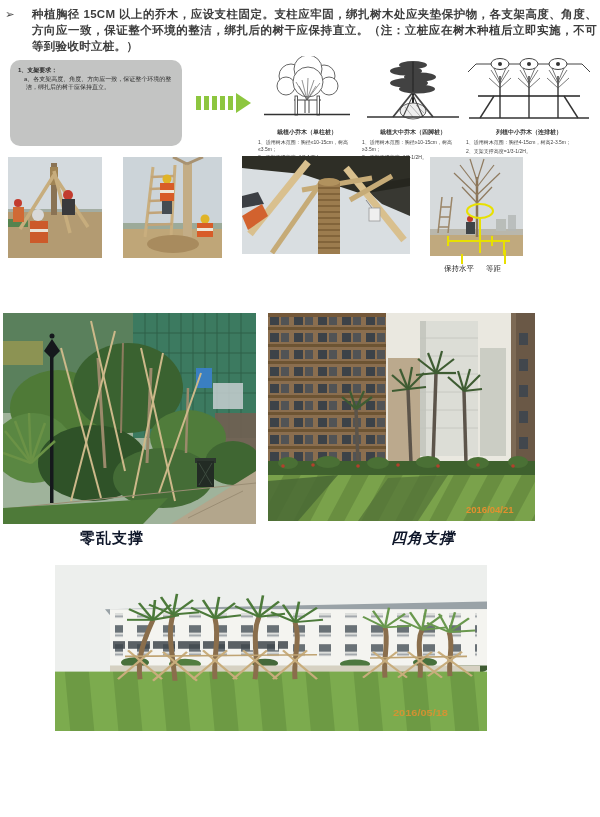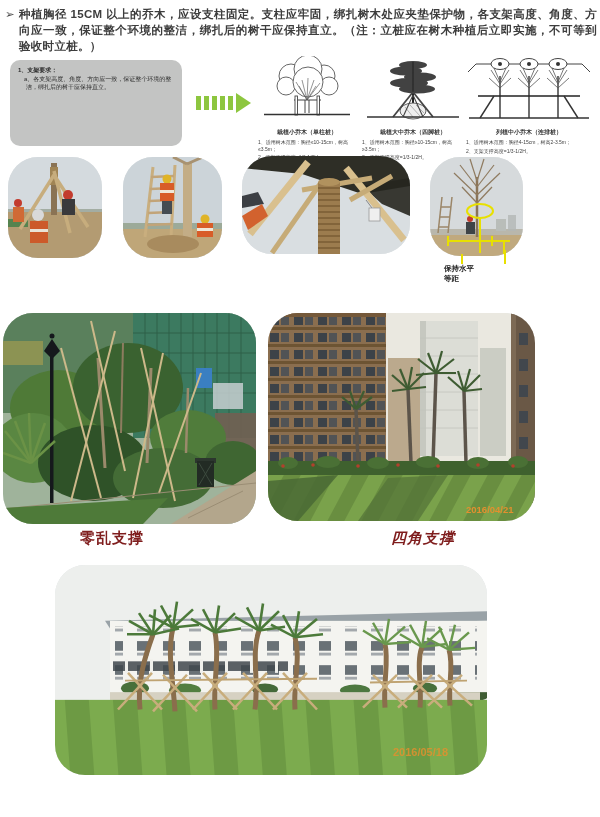--- a/index.html
+++ b/index.html
@@ -2,55 +2,55 @@
 <html><head>
 <meta charset="utf-8">
 <style>
   html,body{margin:0;padding:0;background:#ffffff;}
   .page{position:relative;width:600px;height:817px;background:#ffffff;overflow:hidden;
         font-family:"Liberation Sans","DejaVu Sans",sans-serif;}
   
   .intro{position:absolute;left:5px;top:6px;width:592px;display:flex;
          font-size:11.5px;font-weight:bold;color:#3d3d3d;line-height:16px;}
   .intro .bullet{flex:0 0 14px;color:#4a4a4a;}
-  .intro .txt{flex:1;text-align:justify;letter-spacing:.3px;}
+  .intro .txt{flex:1;text-align:justify;letter-spacing:.3px;margin-left:13px;}
   
   .spec-box{position:absolute;left:10px;top:60px;width:172px;height:86px;
             background:#c3c4c3;border-radius:10px;box-sizing:border-box;
             padding:6px 8px;color:#2a2a2a;}
   .spec-box .l1{font-size:6px;line-height:9px;font-weight:bold;}
   .spec-box .l2{font-size:6px;line-height:8px;padding-left:8px;text-indent:-2px;}
   
   .green-arrow{position:absolute;left:196px;top:92px;width:56px;height:22px;}
   
   .diagram{position:absolute;top:56px;}
   .diagram svg{display:block;}
   .diagram .cap{font-size:6px;color:#333;text-align:center;margin-top:2px;font-weight:bold;}
   .diagram .note{font-size:5px;color:#444;line-height:6.5px;margin-top:2px;}
   .d1{left:258px;width:98px;}
   .d2{left:362px;width:102px;}
   .d3{left:466px;width:126px;}
   
-  .photo{position:absolute;overflow:hidden;background:#dfe3e5;border-radius:30px;}
+  .photo{position:absolute;overflow:hidden;background:#dfe3e5;}
   .photo svg{display:block;width:100%;height:100%;}
   .p1{left:8px;top:157px;width:94px;height:101px;}
   .p2{left:123px;top:157px;width:99px;height:101px;}
   .p3{left:242px;top:156px;width:168px;height:98px;}
   .p4{left:430px;top:157px;width:93px;height:99px;}
   .pm1{left:3px;top:313px;width:253px;height:211px;}
   .pm2{left:268px;top:313px;width:267px;height:208px;}
-  .pb{left:55px;top:565px;width:432px;height:210px;}
+  .pb{left:55px;top:565px;width:432px;height:166px;}
   
-  .anno{position:absolute;left:444px;top:264px;font-size:7.5px;font-weight:bold;
-        color:#222;display:flex;white-space:nowrap;flex-direction:column;}
+  .anno{position:absolute;left:444px;top:264px;font-size:7.5px;font-weight:normal;
+        color:#222;display:flex;gap:12px;white-space:nowrap;}
   .leader{position:absolute;width:2px;background:#e8e000;}
   .lead1{left:461px;top:254px;height:10px;}
   .lead2{left:504px;top:250px;height:14px;}
   
-  .redcap{position:absolute;font-size:15px;font-weight:bold;color:#7f1d1d;
+  .redcap{position:absolute;font-size:15px;font-weight:bold;color:#0f172a;
           letter-spacing:1px;white-space:nowrap;}
   .cap1{left:80px;top:529px;}
   .cap2{left:391px;top:529px;font-style:italic;}
   .cap3{left:201px;top:836px;}
   .ts{font-weight:bold;}
 </style>
 </head>
 <body>
 
 <div class="page">

